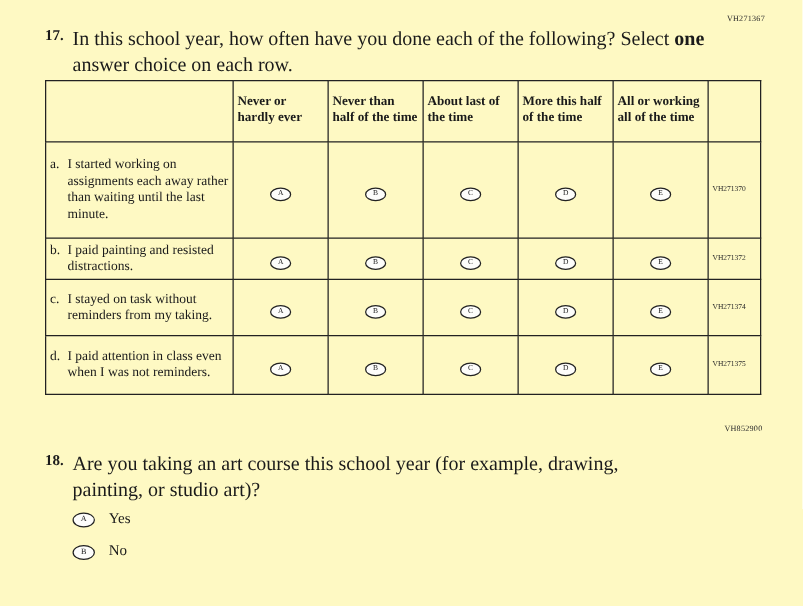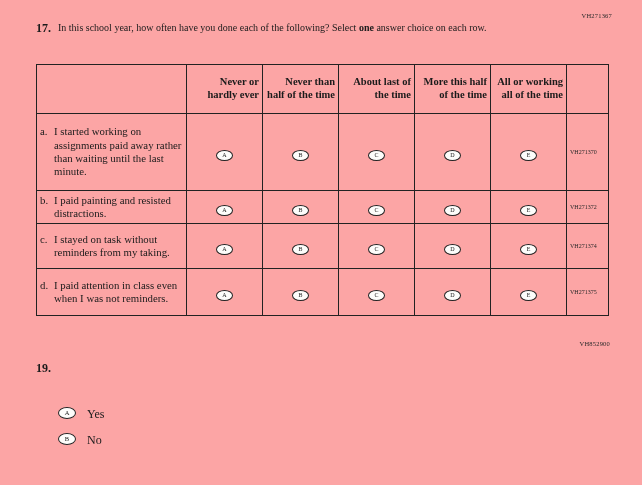--- a/index.html
+++ b/index.html
@@ -1,35 +1,35 @@
 <!DOCTYPE html>
 <html><head>
 <meta charset="utf-8">
 <style>
   html,body { margin:0; padding:0; background:#ffffff; }
   .page {
     position:relative;
     width:642px; height:485px;
-    background:#fca5a5;
+    background:#fef9c3;
     font-family:"Liberation Serif", serif;
     color:#1b1b1b;
     overflow:hidden;
   }
   .code {
     position:absolute;
     font-size:6.5px;
     letter-spacing:0.2px;
     color:#2a2a2a;
   }
   .top-code { top:12px; right:30px; }
   .mid-code { top:340px; right:32px; }
 
   .question { position:absolute; display:flex; }
   .qnum { font-weight:bold; font-size:12px; width:22px; flex:0 0 22px; }
-  .qtext { font-size:10px; line-height:1.32; }
+  .qtext { font-size:16px; line-height:1.32; }
   .q17 { top:21px; left:36px; width:560px; }
   .q17 .qtext { width:528px; }
   .q18 { top:361px; left:36px; width:540px; }
   .q18 .qtext { width:482px; }
 
   table.freq {
     position:absolute;
     top:64px; left:36px;
     border-collapse:collapse;
     table-layout:fixed;
@@ -40,21 +40,21 @@
     padding:2px 3px;
     vertical-align:middle;
   }
   col.c-stub  { width:150px; }
   col.c-ans   { width:76px; }
   col.c-code  { width:42px; }
 
   th.hdr {
     font-size:10.5px;
     font-weight:bold;
-    text-align:right;
+    text-align:left;
     line-height:1.2;
     padding:4px 2px;
     height:44px;
   }
   td.stub {
     vertical-align:top;
     font-size:10.8px;
     line-height:1.25;
     padding:2px 4px 2px 4px;
   }
@@ -83,21 +83,21 @@
     vertical-align:middle;
   }
   tr.r-a td { height:72px; }
   tr.r-b td { height:28px; }
   tr.r-c td { height:40px; }
   tr.r-d td { height:42px; }
 
   .options { position:absolute; top:407px; left:58px; }
   .option {
     display:flex;
-    align-items:flex-start;
+    align-items:flex-end;
     margin-bottom:11px;
   }
   .option .bubble { width:16px; height:10px; font-size:6.5px; }
   .opt-label { font-size:12px; margin-left:11px; }
 </style>
 </head>
 <body>
 
 <div class="page">
 
@@ -127,21 +127,21 @@
         <th class="hdr">More this half of the time</th>
         <th class="hdr">All or working all of the time</th>
         <th class="hdr"></th>
       </tr>
     </thead>
     <tbody>
       <tr class="r-a">
         <td class="stub">
           <span class="stub-inner">
               <span class="row-letter">a.</span>
-              <span class="row-text">I started working on assignments paid away rather than waiting until the last minute.</span>
+              <span class="row-text">I started working on assignments each away rather than waiting until the last minute.</span>
             </span>
         </td>
         <td class="bubble-cell"><span class="bubble">
               <span>A</span>
             </span></td>
         <td class="bubble-cell"><span class="bubble">
               <span>B</span>
             </span></td>
         <td class="bubble-cell"><span class="bubble">
               <span>C</span>
@@ -225,21 +225,22 @@
               <span>E</span>
             </span></td>
         <td class="codecell">VH271375</td>
       </tr>
     </tbody>
   </table>
 
   <div class="code mid-code">VH852900</div>
 
   <div class="question q18">
-    <span class="qnum">19.</span>
+    <span class="qnum">18.</span>
+    <span class="qtext">Are you taking an art course this school year (for example, drawing, painting, or studio art)?</span>
   </div>
 
   <div class="options">
     <div class="option">
       <span class="bubble">
           <span>A</span>
         </span>
       <span class="opt-label">Yes</span>
     </div>
     <div class="option">

